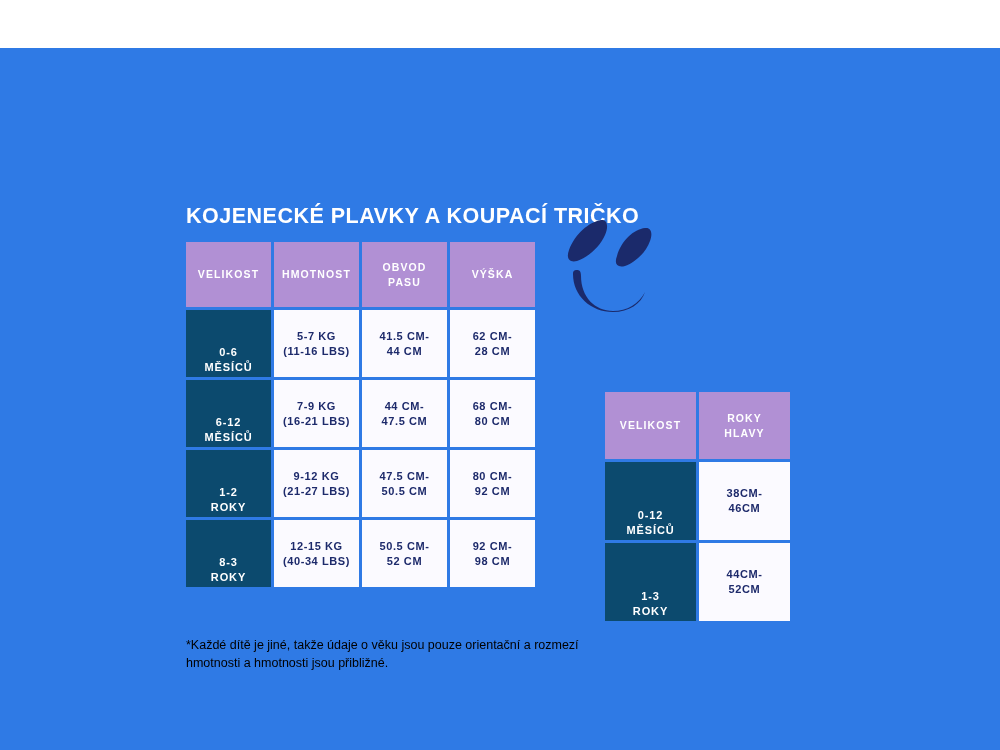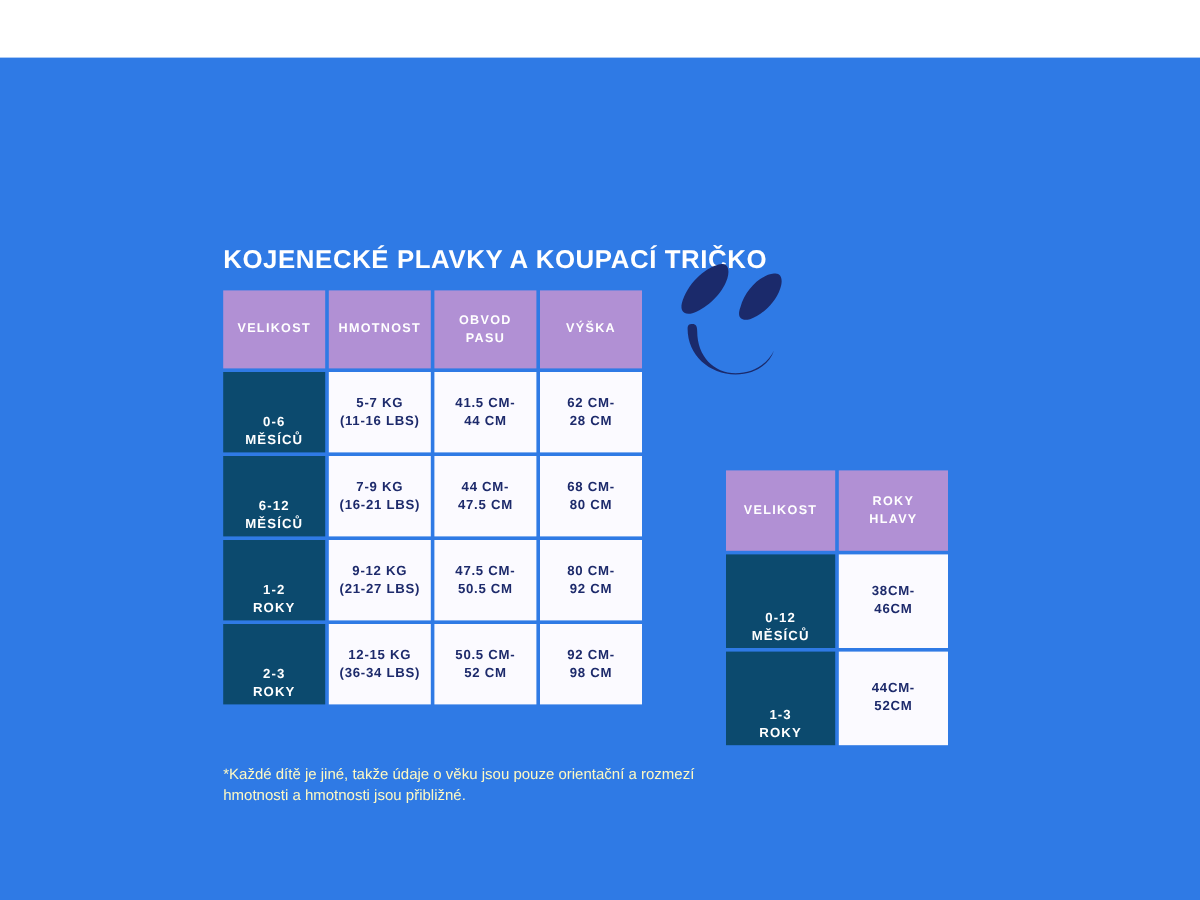--- a/index.html
+++ b/index.html
@@ -101,21 +101,21 @@
   
   #table-cap td { width: 91px; height: 78px; }
   #table-cap tr.hdr-row td { height: 67px; }
 
   
   #footnote {
     position: absolute;
     left: 186px;
     top: 575px;
     width: 470px;
-    color: #fef9c3;
+    color: #000000;
     font-size: 12.5px;
     line-height: 1.5;
   }
 
   
   #splash {
     position: absolute;
     left: 555px;
     top: 160px;
     width: 130px;
@@ -218,26 +218,26 @@
       <td>
             <div class="cell valcell">
         <span><span>80 CM-</span><br><span>92 CM</span></span>
       </div>
           </td>
     </tr>
 
     <tr>
       <td>
             <div class="cell sizecell">
-        <span><span>2-3</span><br><span>ROKY</span></span>
-      </div>
-          </td>
-      <td>
-            <div class="cell valcell">
-        <span><span>12-15 KG</span><br><span>(36-34 LBS)</span></span>
+        <span><span>8-3</span><br><span>ROKY</span></span>
+      </div>
+          </td>
+      <td>
+            <div class="cell valcell">
+        <span><span>12-15 KG</span><br><span>(40-34 LBS)</span></span>
       </div>
           </td>
       <td>
             <div class="cell valcell">
         <span><span>50.5 CM-</span><br><span>52 CM</span></span>
       </div>
           </td>
       <td>
             <div class="cell valcell">
         <span><span>92 CM-</span><br><span>98 CM</span></span>

